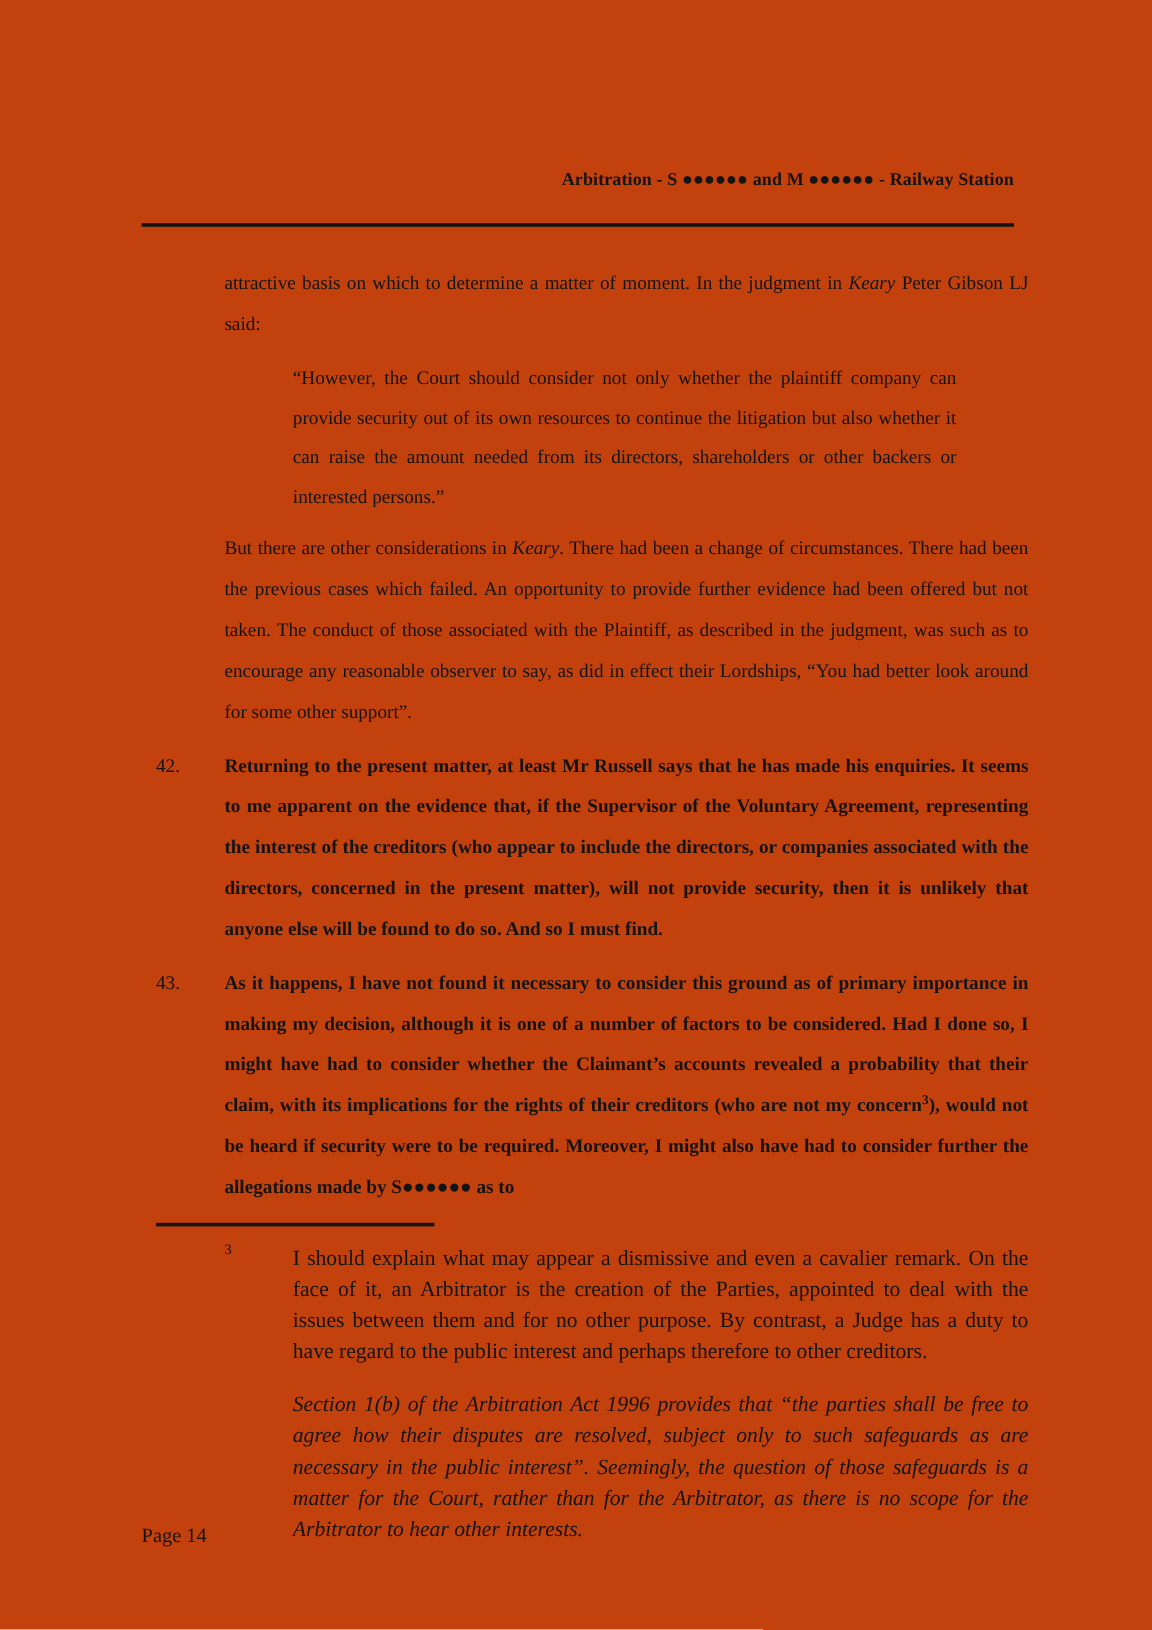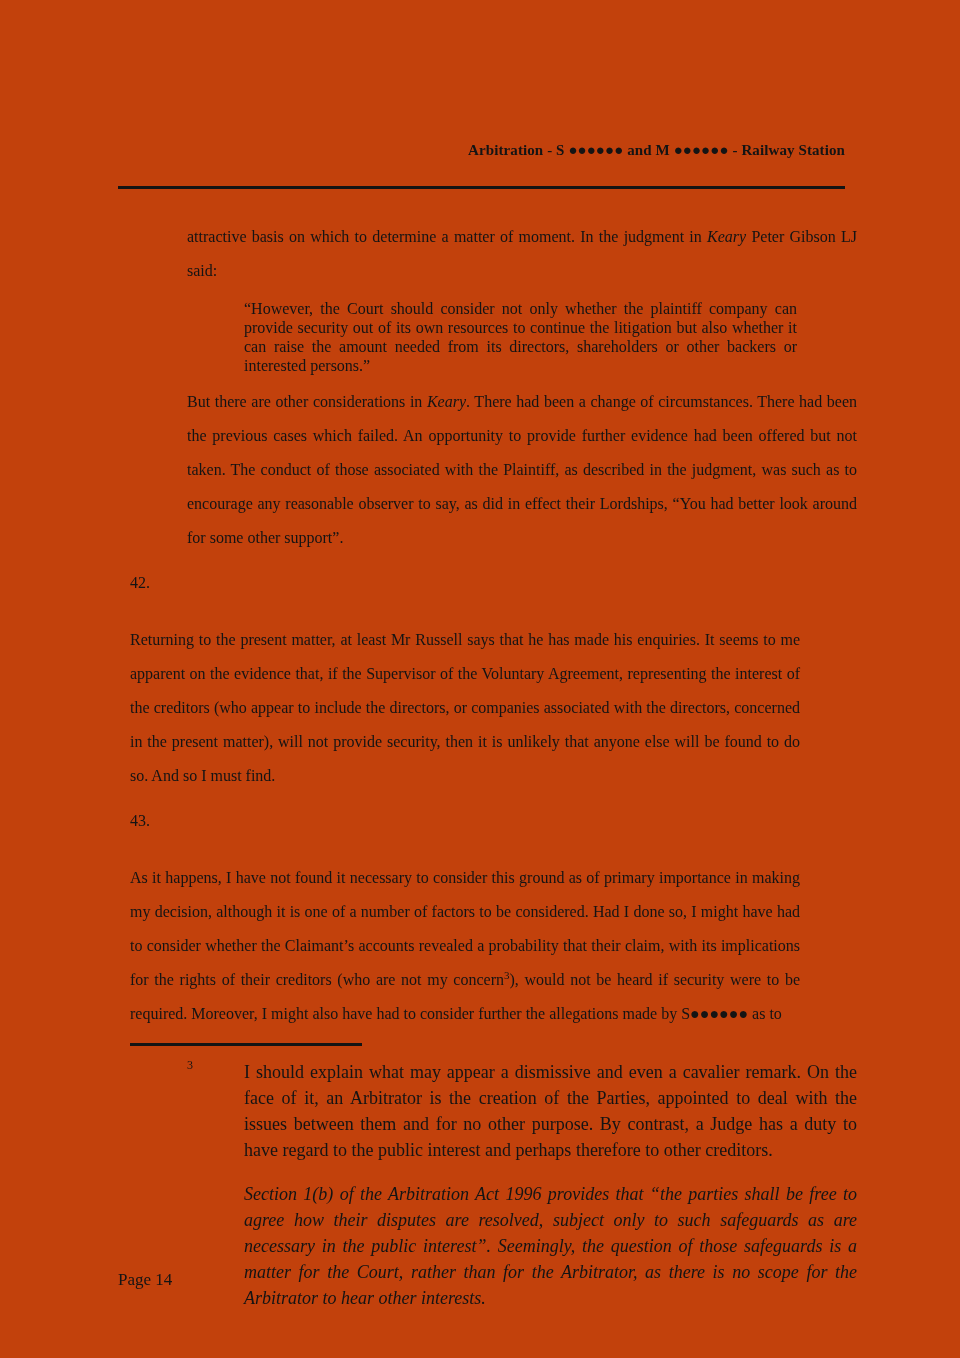--- a/index.html
+++ b/index.html
@@ -40,36 +40,37 @@
     margin: 0 0 0 57px;
     width: 670px;
     font-size: 16px;
     line-height: 34px;
     text-align: justify;
   }
   .quote {
     margin: 11px 0 10px 114px;
     width: 553px;
     font-size: 16px;
-    line-height: 19px;
+    line-height: 33px;
     text-align: justify;
   }
   .case { font-style: italic; }
-  .numbered { display: flex; margin-top: 11px; flex-direction: column; }
+  .numbered { display: flex; margin-top: 11px; }
   .num {
     flex: 0 0 57px;
     font-size: 16px;
     line-height: 34px;
   }
   .ptext {
     margin: 0;
     width: 670px;
     font-size: 16px;
     line-height: 34px;
     text-align: justify;
+    font-weight: bold;
   }
   sup.fn-ref { font-size: 11px; line-height: 0; vertical-align: super; }
   .fn-sep {
     margin: 12px 0 0 0;
     width: 232px;
     border-top: 3px solid #141414;
   }
   .footnote { display: flex; margin-top: 13px; }
   .fn-num {
     flex: 0 0 57px;

